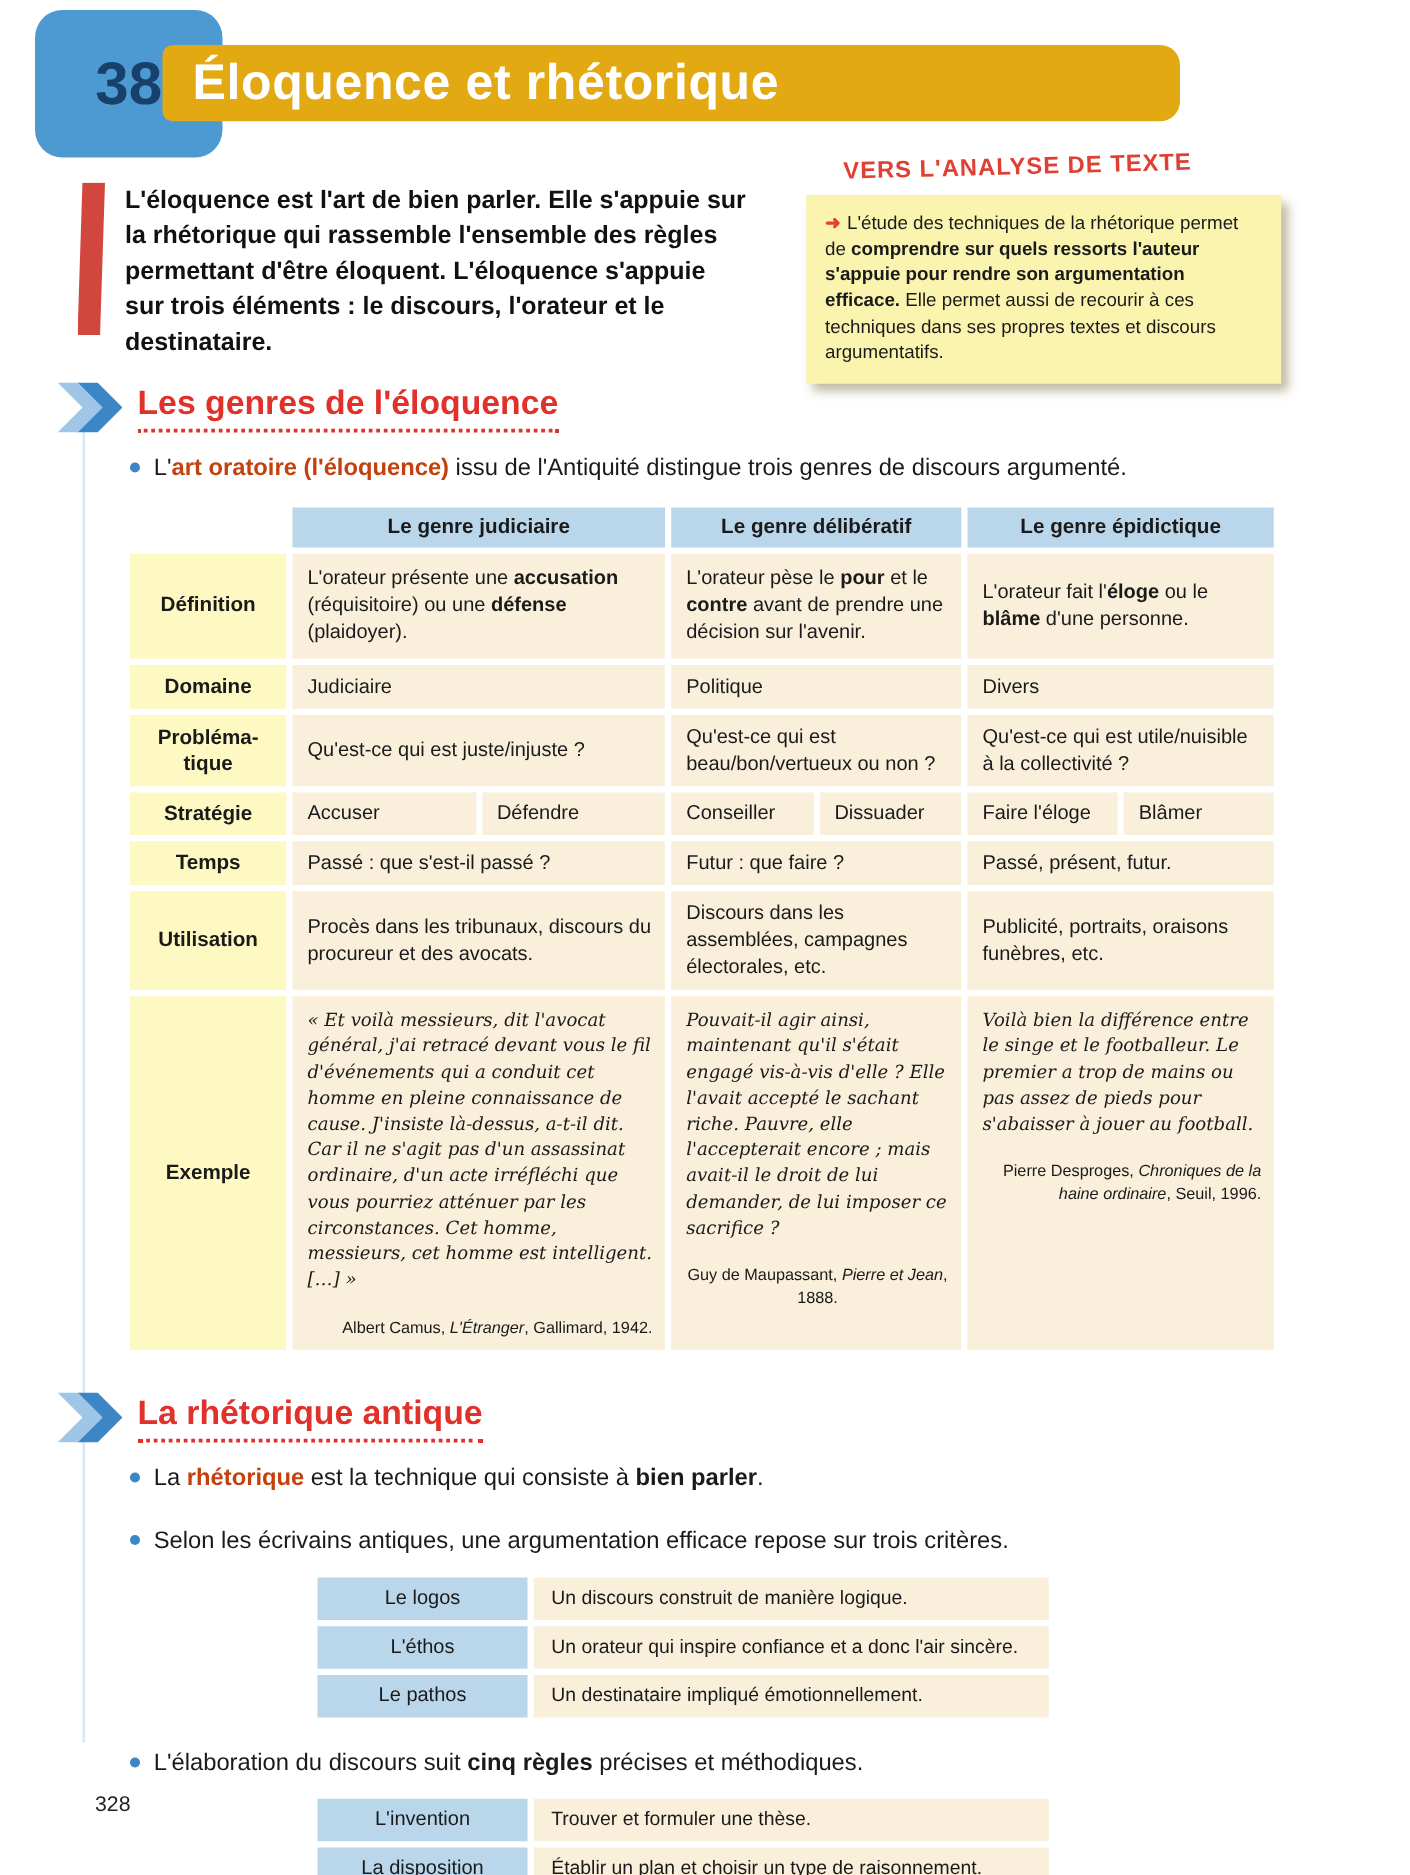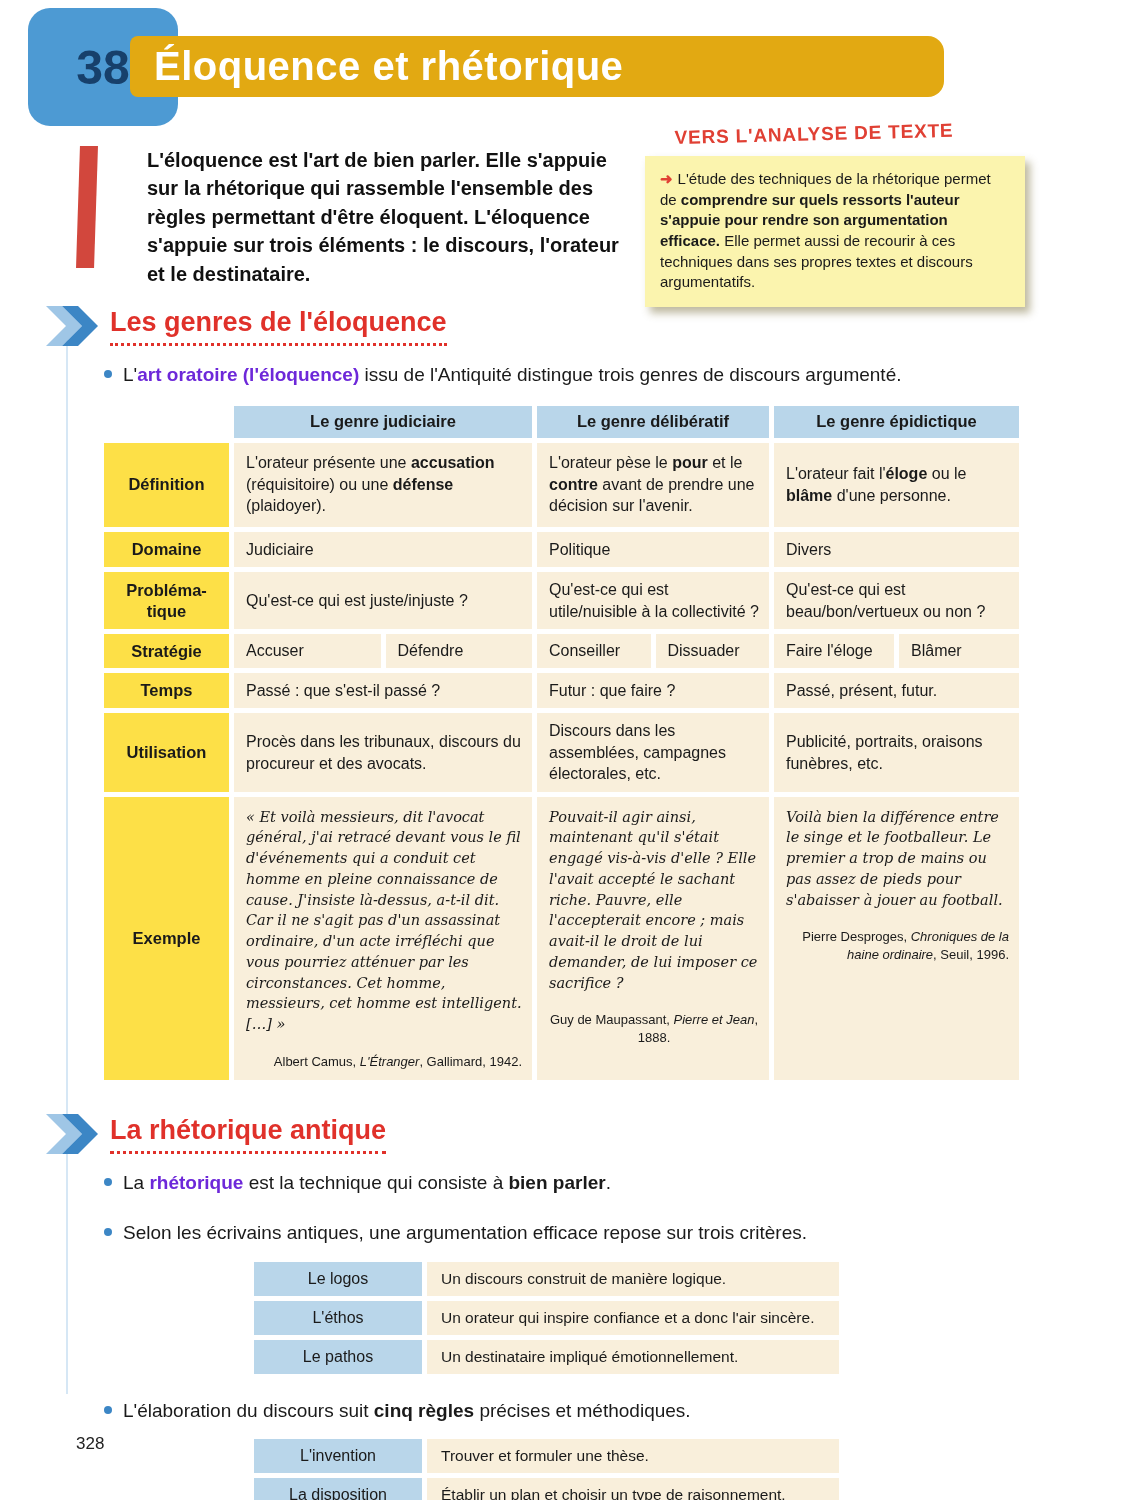--- a/index.html
+++ b/index.html
@@ -17,21 +17,21 @@
   }
   .chapter-num { font-size:48px; font-weight:bold; color:#17406b; }
   .title-banner {
     position:absolute; left:130px; top:36px; width:814px; height:61px;
     background:#e2a912; border-radius:8px 16px 16px 8px;
     display:flex; align-items:center; padding-left:24px;
   }
   .title-banner span { color:#ffffff; font-size:40px; font-weight:bold; letter-spacing:0.5px; }
 
   
-  .intro { position:absolute; left:76px; top:146px; width:545px; display:flex;gap:33px; }
+  .intro { position:absolute; left:62px; top:146px; width:545px; display:flex; }
   .intro-bar {
     flex:none; width:22px; height:122px; background:#d2473d;
     clip-path:polygon(18% 0, 100% 0, 82% 100%, 0% 100%);
     margin-right:16px;
   }
   .intro-text { width:500px; font-size:20px; font-weight:bold; line-height:1.42; color:#111; }
 
   
   .analyse { position:absolute; left:645px; top:127px; width:380px; }
   .analyse-title {
@@ -53,31 +53,31 @@
 
   .section-head { display:flex; align-items:flex-end; margin-left:44px; position:relative; }
   .section-head svg { display:block; flex:none; }
   .section-title {
     margin-left:12px; font-size:27px; font-weight:bold; color:#e0312a;
     border-bottom:3px dotted #e0312a; padding-bottom:5px; line-height:1.15;
   }
 
   .bullet { display:flex; margin:16px 0 0 104px; font-size:19px; line-height:1.35; max-width:900px; }
   .dot { flex:none; width:8px; height:8px; border-radius:50%; background:#3c86c5; margin:8px 11px 0 0; }
-  .kw { color:#6d28d9; font-weight:bold; }
+  .kw { color:#c2410c; font-weight:bold; }
 
   
   .table1 { display:grid; grid-template-columns:125px 298px 232px 245px; gap:5px; margin:18px 0 0 104px; width:915px; }
   .thead {
     background:#b9d6ea; font-weight:bold; font-size:16.5px; min-height:32px;
     display:flex; align-items:center; justify-content:center;
   }
   .tcorner { background:transparent; }
   .tlabel {
-    background:#fde047; font-weight:bold; font-size:16.5px; text-align:center; white-space:pre-line;
+    background:#fef9c3; font-weight:bold; font-size:16.5px; text-align:center; white-space:pre-line;
     display:flex; align-items:center; justify-content:center; line-height:1.25;
   }
   .tcell {
     background:#f9efdb; font-size:16px; line-height:1.34; padding:7px 10px 7px 12px;
     display:flex; flex-direction:column; justify-content:center;
   }
   .split { background:transparent; padding:0; display:grid; grid-template-columns:1fr 1fr; gap:5px; }
   .split > div { background:#f9efdb; display:flex; align-items:center; padding-left:12px; font-size:16px; }
   .mh84 { min-height:84px; } .mh34 { min-height:34px; } .mh54 { min-height:54px; }
   .example { justify-content:flex-start; padding-top:10px; padding-bottom:10px; }
@@ -155,22 +155,22 @@
       </div>
 
     <div class="tlabel mh34">Domaine</div>
     <div class="tcell mh34">Judiciaire</div>
     <div class="tcell mh34">Politique</div>
     <div class="tcell mh34">Divers</div>
 
     <div class="tlabel mh54">Probléma-
 tique</div>
     <div class="tcell mh54">Qu'est-ce qui est juste/injuste ?</div>
+    <div class="tcell mh54">Qu'est-ce qui est beau/bon/vertueux ou non ?</div>
     <div class="tcell mh54">Qu'est-ce qui est utile/nuisible à la collectivité ?</div>
-    <div class="tcell mh54">Qu'est-ce qui est beau/bon/vertueux ou non ?</div>
 
     <div class="tlabel mh34">Stratégie</div>
     <div class="split mh34">
       <div>Accuser</div>
       <div>Défendre</div>
     </div>
     <div class="split mh34">
       <div>Conseiller</div>
       <div>Dissuader</div>
     </div>

